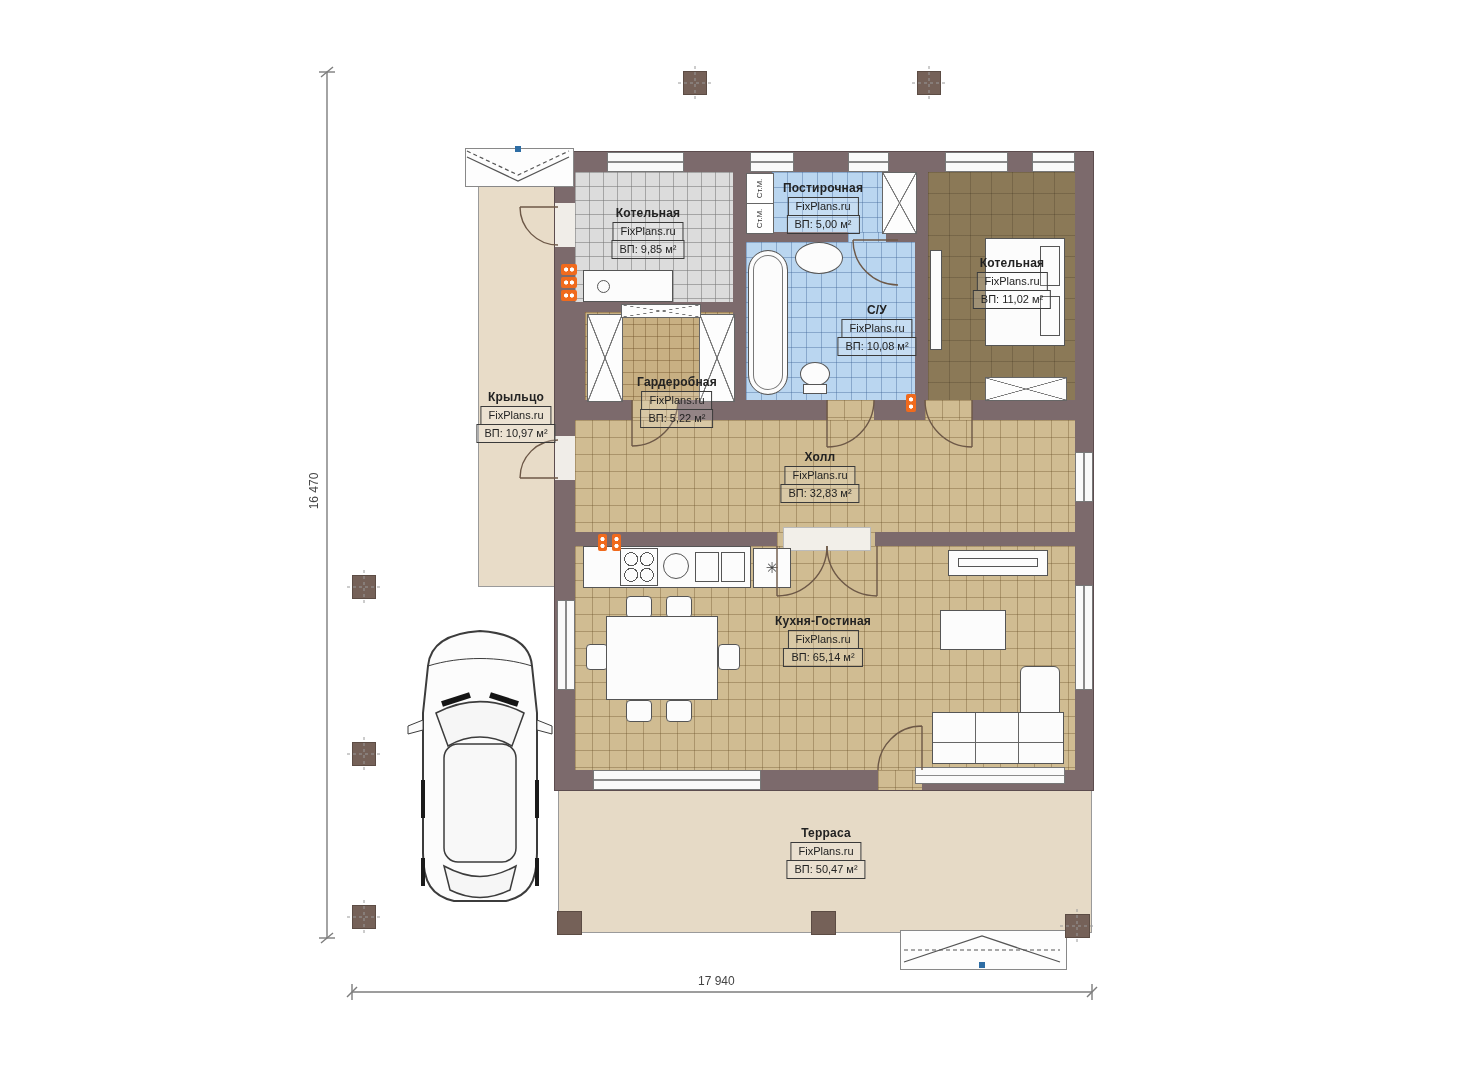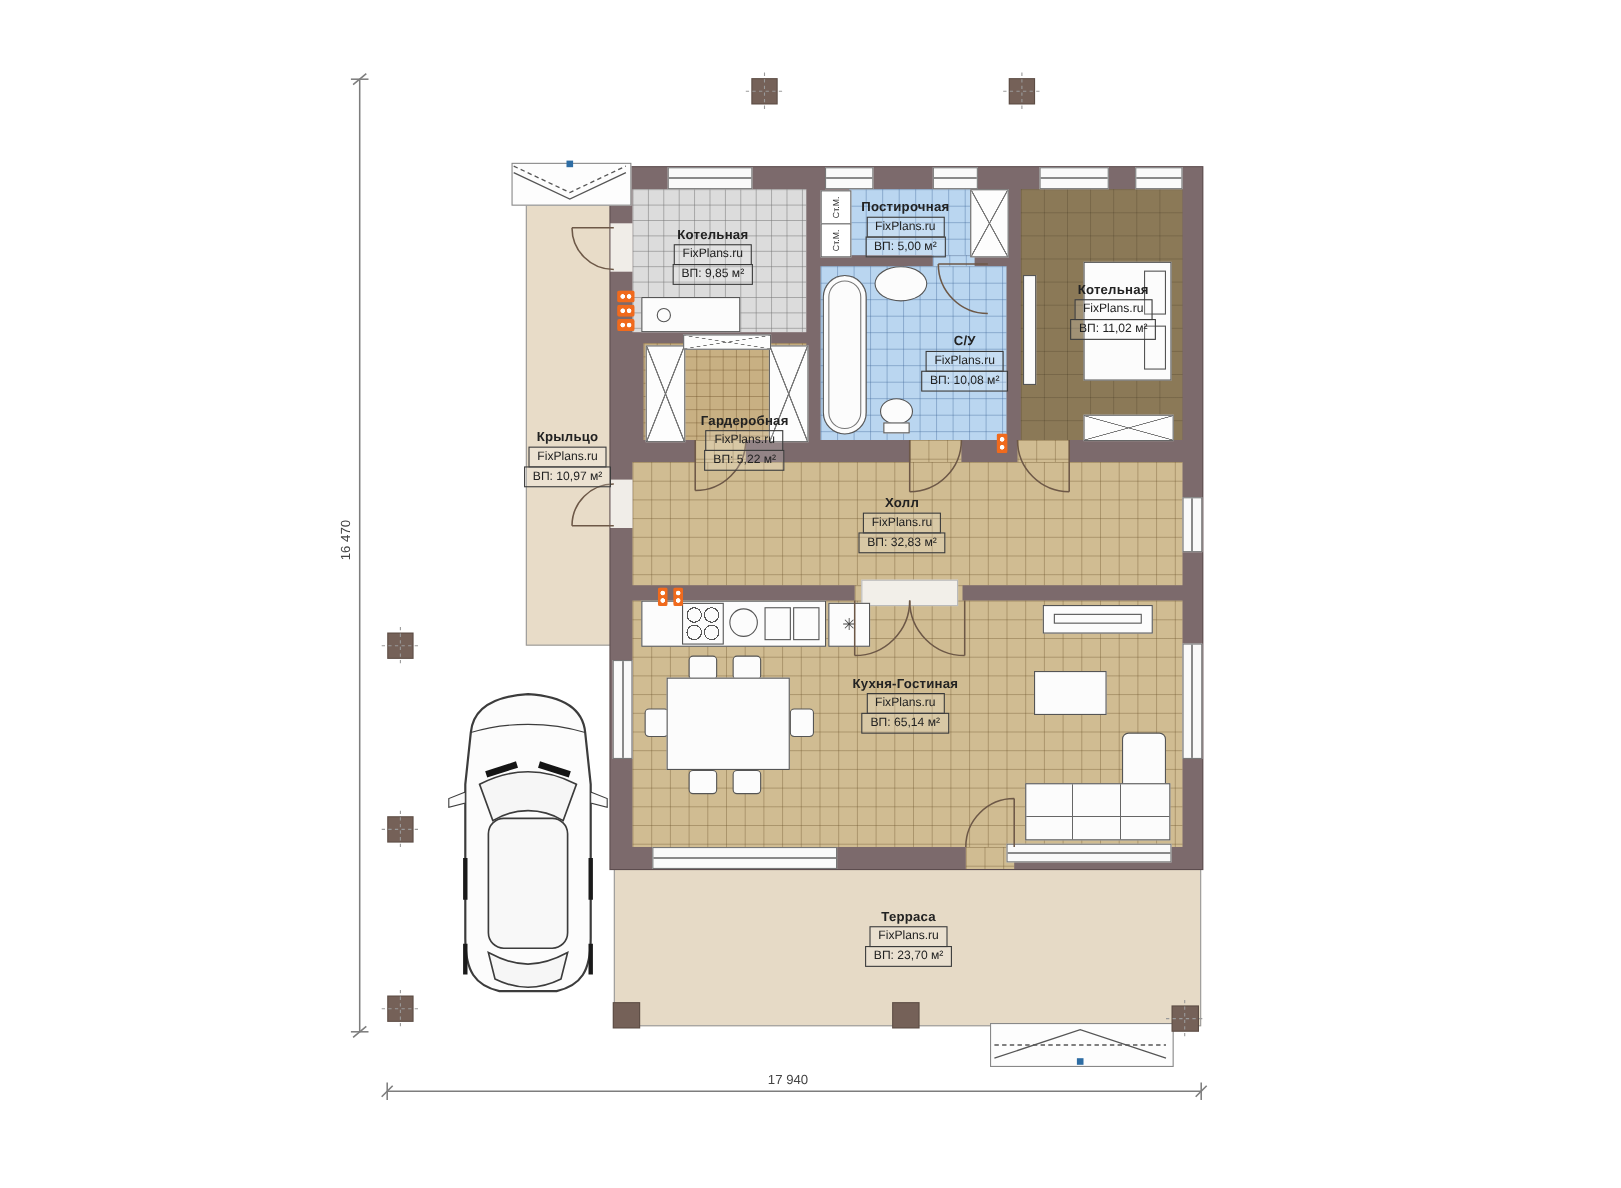--- a/index.html
+++ b/index.html
@@ -281,19 +281,19 @@
     <div class="label-box second">ВП: 32,83 м²</div>
   </div>
   <div class="room-label" style="left:823px;top:614px;">
     <div class="room-name">Кухня-Гостиная</div>
     <div class="label-box">FixPlans.ru</div>
     <div class="label-box second">ВП: 65,14 м²</div>
   </div>
   <div class="room-label" style="left:826px;top:826px;">
     <div class="room-name">Терраса</div>
     <div class="label-box">FixPlans.ru</div>
-    <div class="label-box second">ВП: 23,70 м²</div>
+    <div class="label-box second">ВП: 50,47 м²</div>
   </div>
 
   <div class="dim-label dim-left" style="left:296px;top:484px;">16 470</div>
   <div class="dim-label" style="left:698px;top:974px;">17 940</div>
 
 </div>
 
 </body></html>

